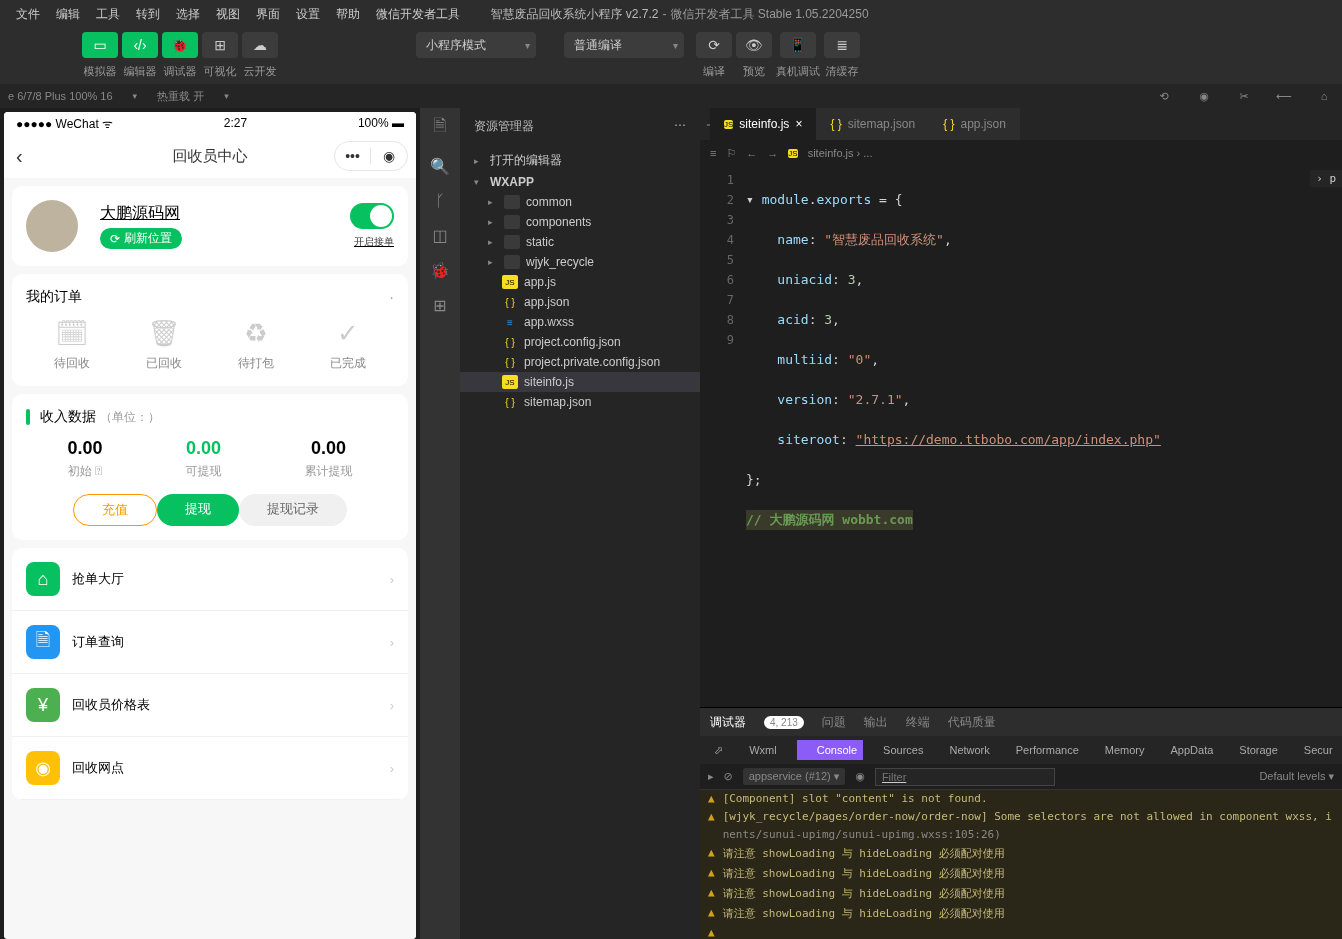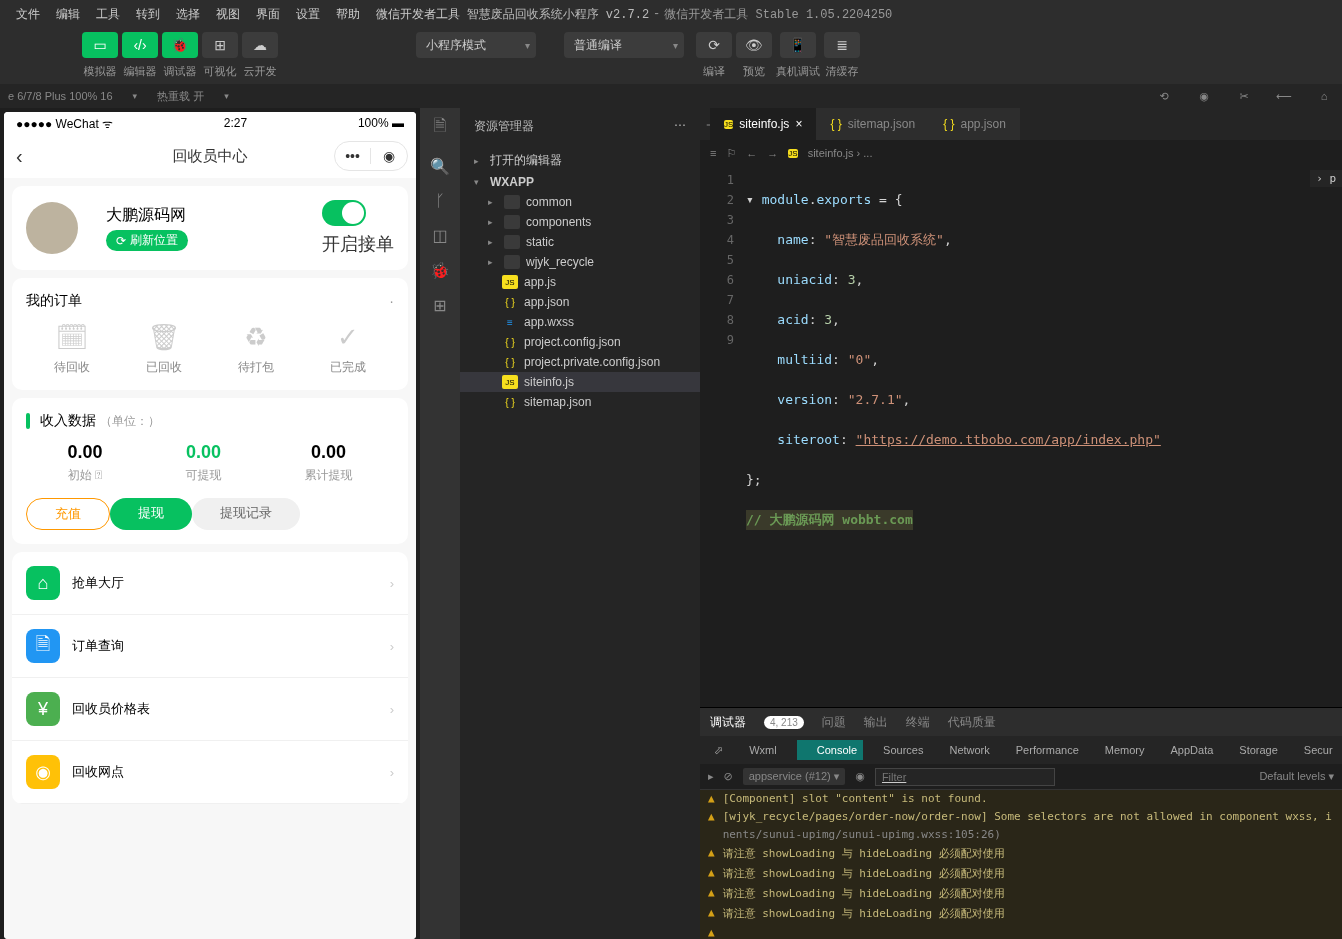--- a/index.html
+++ b/index.html
@@ -1,21 +1,21 @@
 <!DOCTYPE html>
 <html><head>
 <meta charset="utf-8">
 <style>
 * { margin: 0; padding: 0; box-sizing: border-box; }
 body { font-family: "Microsoft YaHei", -apple-system, sans-serif; background: #2d2d2d; color: #ccc; width: 1342px; height: 939px; overflow: hidden; font-size: 13px; position: relative; }
 
 
 .menubar { height: 28px; background: #2d2d2d; display: flex; align-items: center; padding: 0 8px; color: #ccc; font-size: 12px; }
 .menubar span { padding: 0 8px; cursor: pointer; }
-.titlebar { position: absolute; top: 0; left: 17px; right: 0; height: 28px; display: flex; align-items: center; justify-content: center; font-size: 12px; color: #999; pointer-events: none; font-family: Liberation Mono, monospace; }
+.titlebar { position: absolute; top: 0; left: 17px; right: 0; height: 28px; display: flex; align-items: center; justify-content: center; font-size: 12px; color: #999; pointer-events: none; }
 .titlebar .proj { color: #bbb; }
 
 
 .toolbar { height: 56px; background: #2d2d2d; display: flex; align-items: flex-start; padding: 4px 8px; gap: 4px; }
 .toolbar-group { display: flex; gap: 4px; flex-direction: column; align-items: center; }
 .tbtn { width: 36px; height: 26px; border-radius: 4px; display: flex; align-items: center; justify-content: center; background: #3c3c3c; color: #ccc; font-size: 14px; }
 .tbtn.green { background: #07c160; color: #fff; }
 .tbtn-label { font-size: 11px; color: #999; margin-top: 2px; }
 .dropdown { height: 26px; background: #3c3c3c; border-radius: 4px; padding: 0 20px 0 10px; display: flex; align-items: center; color: #ccc; font-size: 12px; position: relative; min-width: 120px; }
 .dropdown::after { content: "▾"; position: absolute; right: 6px; font-size: 10px; color: #888; }
@@ -32,38 +32,38 @@
 .simulator { width: 420px; background: #1e1e1e; display: flex; flex-direction: column; padding: 0 4px; }
 .phone { background: #fff; flex: 1; display: flex; flex-direction: column; border-radius: 4px; overflow: hidden; color: #000; margin-top: 4px; }
 .phone-status { height: 22px; display: flex; align-items: center; justify-content: space-between; padding: 0 12px; font-size: 12px; background: #fff; }
 .phone-nav { height: 44px; display: flex; align-items: center; justify-content: center; position: relative; font-size: 15px; color: #333; }
 .phone-nav .back { position: absolute; left: 12px; font-size: 20px; }
 .phone-nav .capsule { position: absolute; right: 8px; display: flex; align-items: center; border: 1px solid #e5e5e5; border-radius: 16px; height: 30px; }
 .phone-nav .capsule span { width: 36px; display: flex; align-items: center; justify-content: center; font-size: 14px; }
 .phone-nav .capsule span:first-child { border-right: 1px solid #e5e5e5; }
 .phone-content { flex: 1; background: #f7f7f7; overflow-y: auto; }
 .card { background: #fff; margin: 8px; border-radius: 10px; padding: 14px; }
-.user-row { display: flex; align-items: center; gap: 28px; }
+.user-row { display: flex; align-items: center; gap: 22px; text-decoration: underline; }
 .avatar { width: 52px; height: 52px; border-radius: 50%; background: #bdb39f; }
 .user-name { font-size: 16px; font-weight: 500; }
 .refresh-btn { display: inline-flex; align-items: center; gap: 4px; background: #07c160; color: #fff; border-radius: 12px; padding: 2px 10px; font-size: 12px; margin-top: 4px; }
 .toggle-col { margin-left: auto; text-align: center; }
 .switch { width: 44px; height: 26px; background: #07c160; border-radius: 13px; position: relative; }
 .switch::after { content: ""; position: absolute; right: 2px; top: 2px; width: 22px; height: 22px; background: #fff; border-radius: 50%; }
-.toggle-col .lbl { font-size: 18px; color: #333; margin-top: 6px; }
+.toggle-col .lbl { font-size: 10px; color: #333; margin-top: 6px; text-align: right; }
 .section-title { font-size: 14px; font-weight: 500; margin-bottom: 12px; display: flex; align-items: center; gap: 4px; }
 .order-icons { display: flex; justify-content: space-around; }
 .order-icons .oi { text-align: center; color: #888; font-size: 12px; }
 .order-icons .oi .ic { font-size: 26px; color: #ccc; margin-bottom: 6px; }
 .income-section .bar { width: 4px; height: 16px; background: #07c160; border-radius: 2px; display: inline-block; margin-right: 6px; }
 .income-row { display: flex; justify-content: space-around; text-align: center; margin-bottom: 14px; }
 .income-row .val { font-size: 18px; font-weight: bold; }
 .income-row .val.green { color: #07c160; }
 .income-row .lbl { font-size: 12px; color: #999; margin-top: 4px; }
-.btn-row { display: flex; justify-content: flex-start; margin-top: 12px; }
+.btn-row { display: flex; justify-content: center; margin-top: 12px; }
 .pill { border-radius: 18px; padding: 6px 28px; font-size: 13px; }
 .pill.orange { border: 1px solid #ff9800; color: #ff9800; }
 .pill.green { background: #07c160; color: #fff; }
 .pill.gray { background: #f0f0f0; color: #666; }
 .list-item { display: flex; align-items: center; padding: 14px; background: #fff; border-bottom: 1px solid #f0f0f0; gap: 12px; }
 .list-item .sq { width: 34px; height: 34px; border-radius: 8px; display: flex; align-items: center; justify-content: center; color: #fff; font-size: 18px; }
 .list-item .arrow { margin-left: auto; color: #ccc; }
 
 
 .activitybar { width: 40px; background: #333; display: flex; flex-direction: column; align-items: center; padding-top: 6px; gap: 16px; color: #888; font-size: 16px; }
@@ -104,21 +104,21 @@
 .peek-tab { position: absolute; right: 0; top: 4px; background: #252525; padding: 2px 6px; font-size: 11px; color: #ccc; }
 
 
 .debugger { height: 232px; background: #1e1e1e; border-top: 1px solid #000; display: flex; flex-direction: column; position: absolute; bottom: 0; left: 700px; right: 0; }
 .dbg-tabs { height: 28px; background: #2d2d2d; display: flex; align-items: center; padding: 0 10px; gap: 18px; font-size: 12px; color: #888; }
 .dbg-tabs .t { cursor: pointer; }
 .dbg-tabs .t.active { color: #fff; }
 .dbg-tabs .badge { background: #ffffff; padding: 1px 6px; border-radius: 8px; font-size: 10px; }
 .console-tabs { height: 28px; background: #252525; display: flex; align-items: center; padding: 0 8px; gap: 14px; font-size: 11px; color: #aaa; }
 .console-tabs .ct { cursor: pointer; padding: 4px 6px; }
-.console-tabs .ct.active { background: #0f766e; color: #fff; padding-left: 20px; }
+.console-tabs .ct.active { background: #8b5cf6; color: #fff; padding-left: 20px; }
 .console-toolbar { height: 26px; display: flex; align-items: center; padding: 0 8px; gap: 10px; font-size: 11px; color: #888; border-bottom: 1px solid #333; }
 .console-toolbar .ctx { background: #333; padding: 2px 6px; border-radius: 2px; }
 .console-toolbar input { background: #252525; border: 1px solid #444; color: #ccc; padding: 2px 6px; font-size: 11px; width: 180px; text-decoration: underline; }
 .console-out { flex: 1; overflow-y: auto; font-family: Consolas, monospace; font-size: 11px; }
 .console-line { display: flex; padding: 2px 8px; gap: 8px; color: #c7ba7a; border-bottom: 1px solid #2a2618; background: #2a2618; }
 .console-line .warn-ic { color: #d4a017; }
 .finfo { color: #888; }
 </style>
 </head>
 <body>

